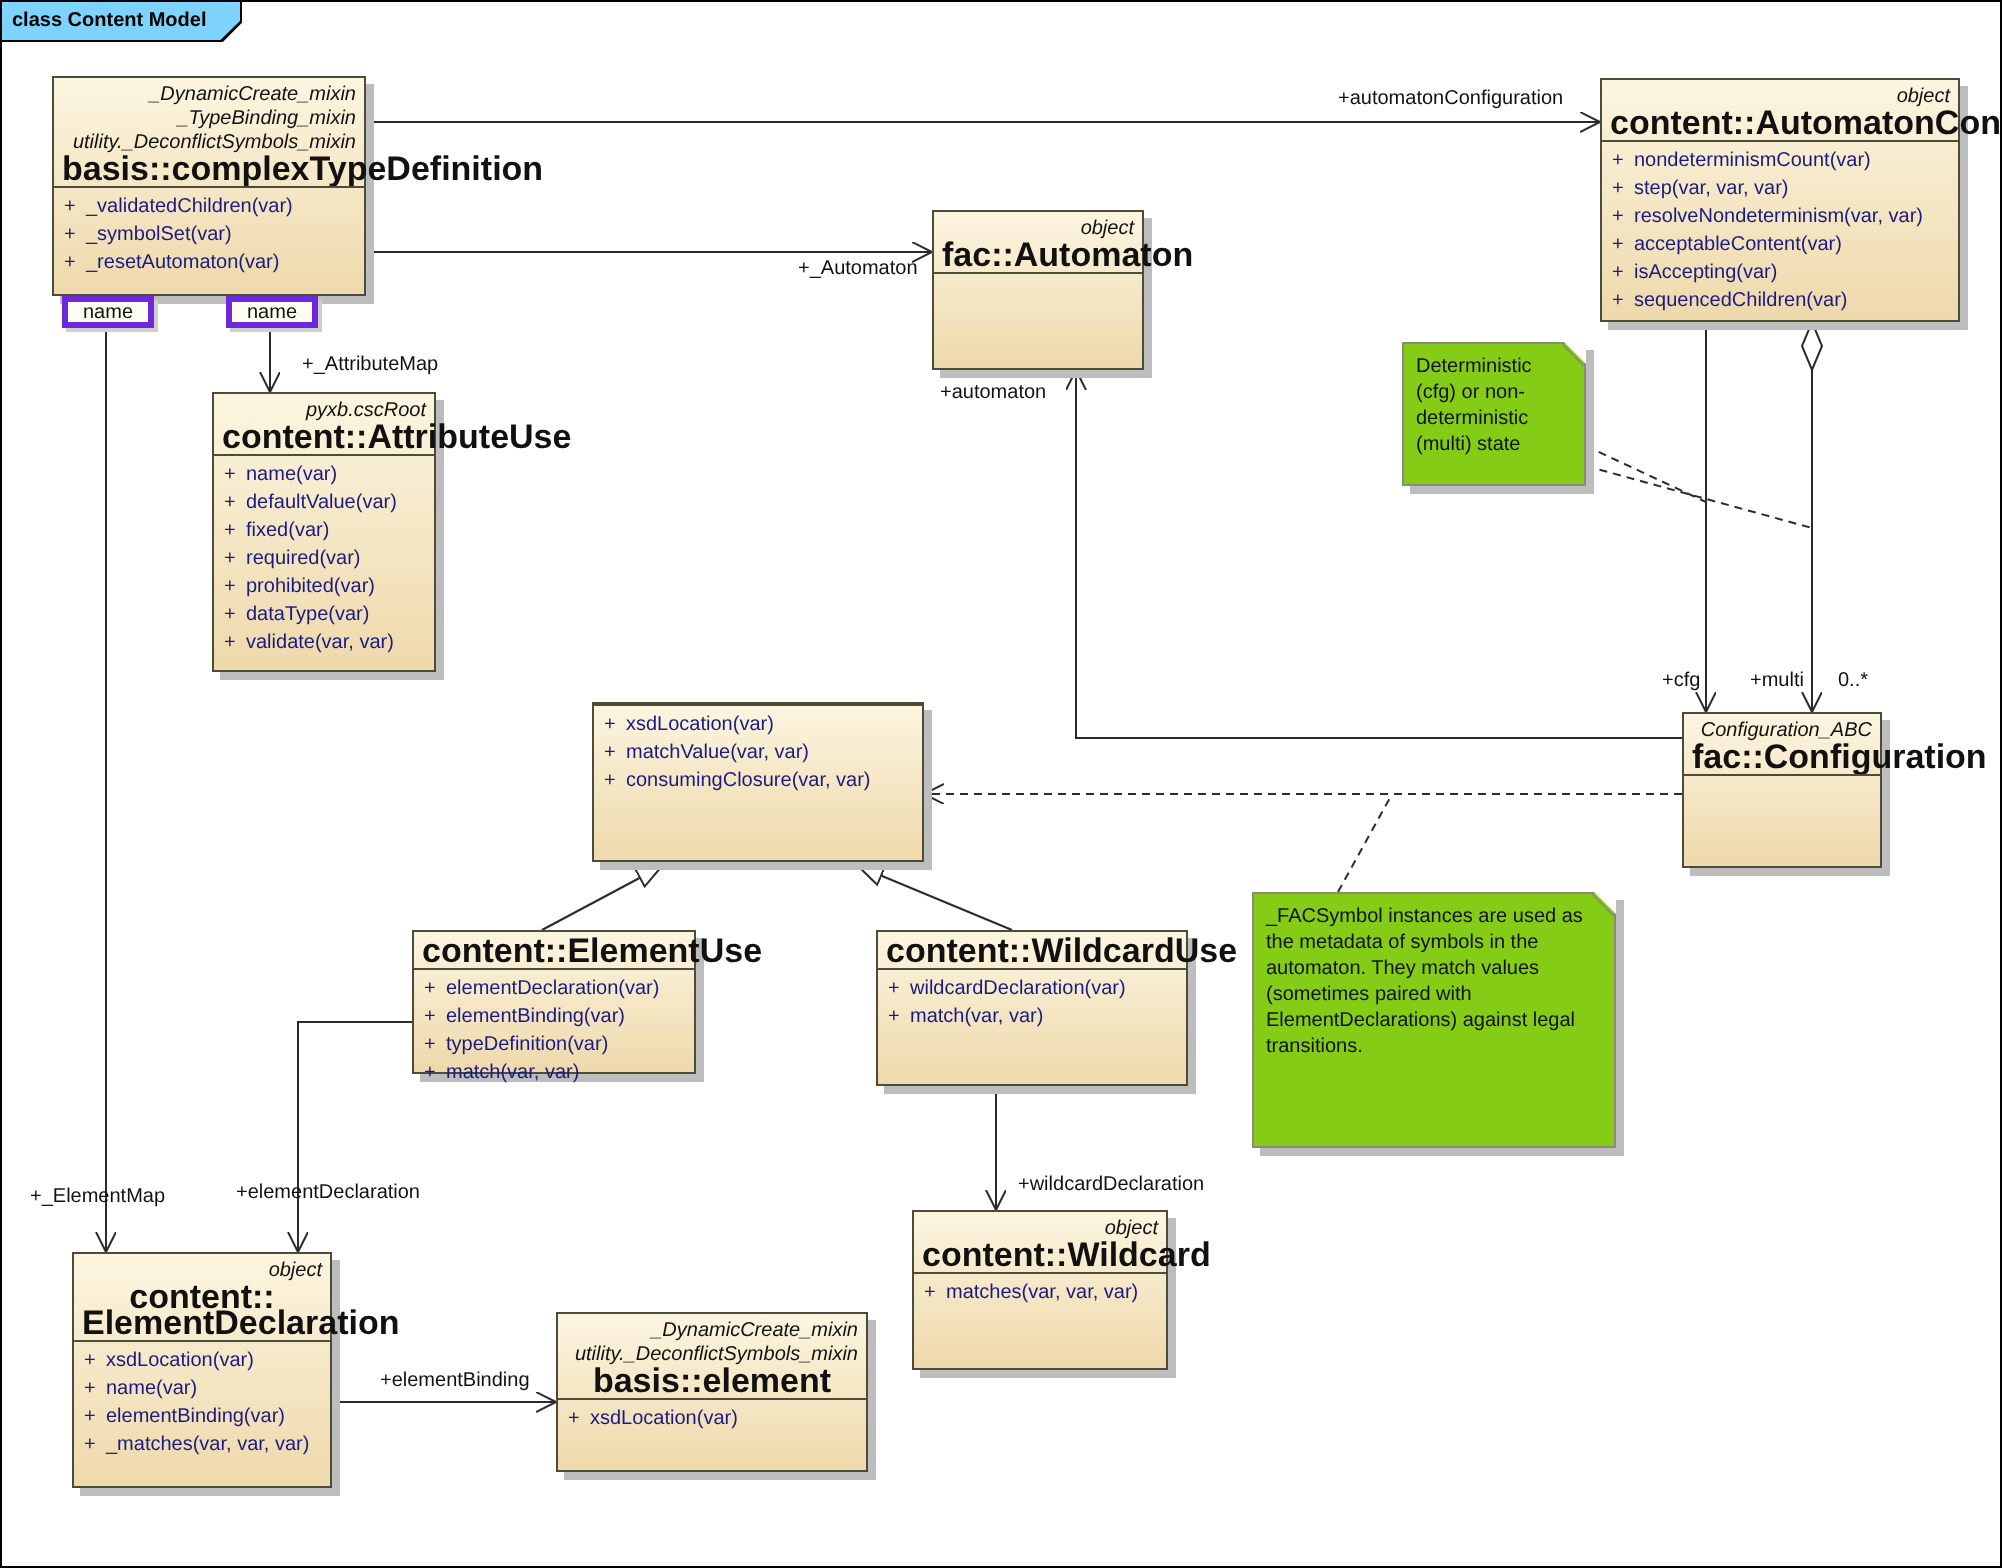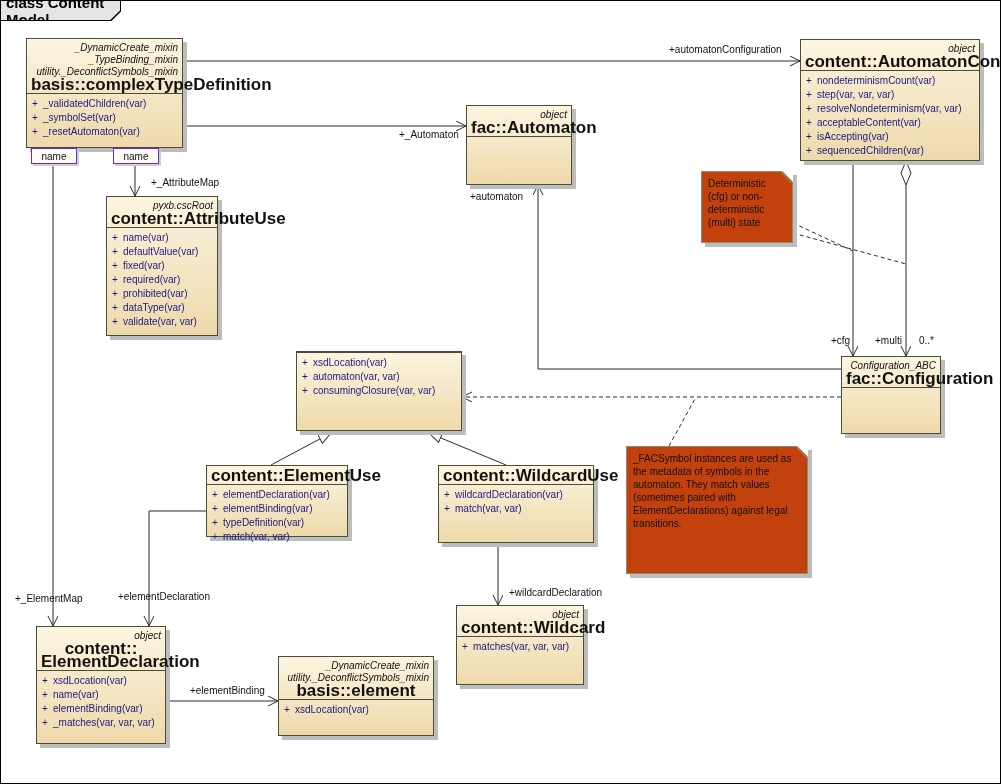--- a/index.html
+++ b/index.html
@@ -17,43 +17,43 @@
     box-shadow: 4px 4px 0 #bdbdbd;
   }
   .hdr { padding: 3px 4px 2px 4px; }
   .stereo { font-style: italic; font-size: 10px; line-height: 12px; color: #111; text-align: right; white-space: nowrap; }
   .cname { font-weight: bold; font-size: 17px; line-height: 13px; color: #111; text-align: center; white-space: nowrap; }
   .attrs { flex: 1; border-top: 1px solid #4d4b3a; padding: 3px 3px 2px 5px; }
   .attr { display: flex; font-size: 10px; line-height: 14px; color: #1a1a80; white-space: nowrap; }
   .attr .p { width: 11px; flex: 0 0 11px; }
   
   .qualifier {
-    position: absolute; background: #fdfcf2; border: 1px solid #6d28d9;
+    position: absolute; background: #fdfcf2; border: 3px solid #6d28d9;
     font-size: 10px; color: #111; display: flex; align-items: center; justify-content: center;
     box-shadow: 2px 2px 0 #cfcfcf;
   }
   
   .note {
-    position: absolute; background: #c2410c; border: 1px solid #8b8b74;
+    position: absolute; background: #84cc16; border: 1px solid #8b8b74;
     box-shadow: 4px 4px 0 #bdbdbd; padding: 5px 6px; font-size: 10px; line-height: 13px; color: #111;
   }
   .note .fold { position: absolute; top: -1px; right: -1px; width: 0; height: 0;
     border-top: 11px solid #ffffff; border-left: 11px solid transparent; }
   .note .foldline { position: absolute; top: 4.5px; right: -2px; width: 15px; height: 1px;
     background: #8b8b74; transform: rotate(45deg); }
   .note .note-text { position: relative; display: block; }
   
   .edge-label { position: absolute; font-size: 10px; color: #111; white-space: nowrap; }
   
   #title-tab { position: absolute; left: 0; top: 0; width: 120px; height: 20px;
     background: #000; clip-path: polygon(0 0, 100% 0, 100% 52%, 92% 100%, 0 100%); }
   #title-tab .inner { position: absolute; left: 0; top: 0; width: 119px; height: 19px;
-    background: #e5e5e5; clip-path: polygon(0 0, 100% 0, 100% 50%, 91.8% 100%, 0 100%);
+    background: #7dd3fc; clip-path: polygon(0 0, 100% 0, 100% 50%, 91.8% 100%, 0 100%);
     display: flex; align-items: center; padding-left: 5px;
-    font-size: 15px; font-weight: bold; color: #000; }
+    font-size: 10px; font-weight: bold; color: #000; }
 </style>
 </head>
 <body>
 
 <div id="canvas">
 
   <svg id="edge-layer" xmlns="http://www.w3.org/2000/svg">
     <defs>
       <marker id="m-arrow" markerUnits="userSpaceOnUse" markerWidth="12" markerHeight="12" refX="10" refY="5" orient="auto">
         <path d="M0,0 L10,5 L0,10" fill="none" stroke="#2b2b2b" stroke-width="1"></path>
@@ -182,21 +182,21 @@
         </div>
       </div>
       <div class="uml-class" style="left: 295px; top: 350px; width: 166px; height: 80px;">
         <div class="attrs">
           <div class="attr">
             <div class="p">+</div>
             <div>xsdLocation(var)</div>
           </div>
           <div class="attr">
             <div class="p">+</div>
-            <div>automaton(var, var)</div>
+            <div>matchValue(var, var)</div>
           </div>
           <div class="attr">
             <div class="p">+</div>
             <div>consumingClosure(var, var)</div>
           </div>
         </div>
       </div>
       <div class="uml-class" style="left: 840px; top: 355px; width: 100px; height: 78px;">
         <div class="hdr">
           <div class="stereo">Configuration_ABC</div>

